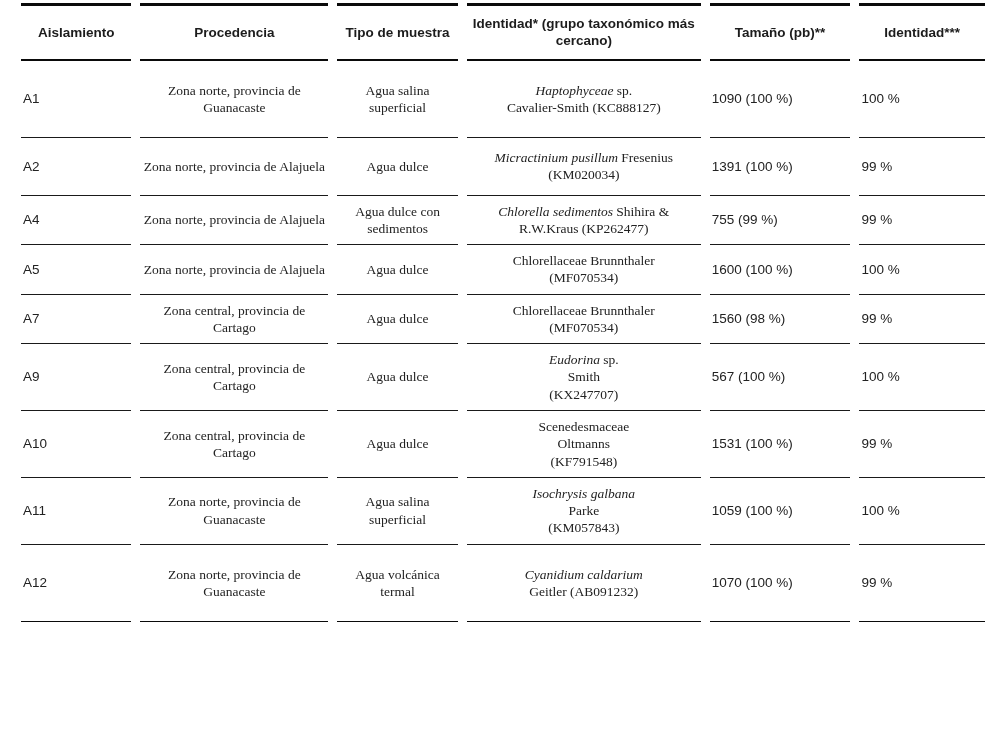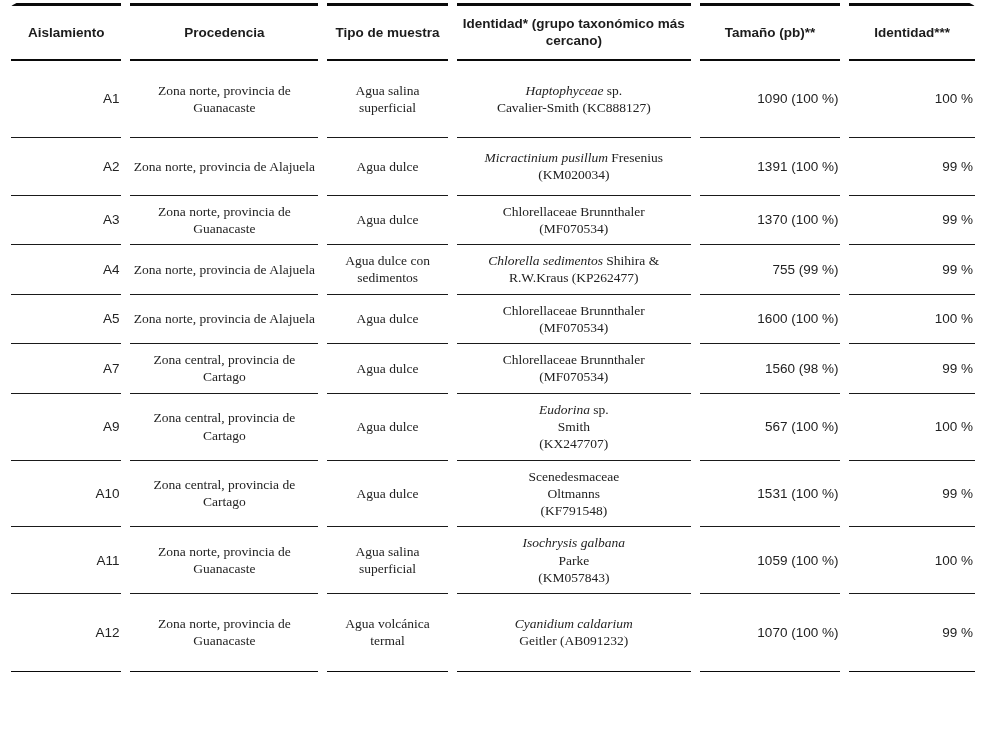--- a/index.html
+++ b/index.html
@@ -7,22 +7,21 @@
     width: 986px;
     background: #ffffff;
     font-family: "Liberation Sans", "DejaVu Sans", sans-serif;
     color: #222222;
   }
   .page {
     width: 986px;
     height: 752px;
     background: #ffffff;
     overflow: hidden;
-    padding: 3px 2px 0 2px;
-    border-radius: 29px;
+    padding: 3px 2px 0 12px;
   }
   table.isolates {
     width: 982px;
     table-layout: fixed;
     border-collapse: separate;
     border-spacing: 9px 0;
     font-size: 13.5px;
     line-height: 1.28;
   }
   thead th {
@@ -35,21 +34,21 @@
     color: #1c1c1c;
   }
   tbody td {
     border-bottom: 1.3px solid #1a1a1a;
     vertical-align: middle;
     padding: 7px 2px;
   }
   tbody tr:last-child td { border-bottom: 1.8px solid #0a0a0a; }
   tbody tr.row-xl td { padding-top: 21px; padding-bottom: 21px; }
   tbody tr.row-md td { padding-top: 11px; padding-bottom: 11px; }
-  td.c-center { text-align: right; }
+  td.c-center { text-align: left; }
   td.c-left   { text-align: center; font-family: Liberation Serif, serif; }
   .sci { font-style: italic; }
   .ident-line { display: block; }
 </style>
 </head>
 <body>
 
 <div class="page">
   <table class="isolates">
     <colgroup>
@@ -84,31 +83,20 @@
         </tr>
         <tr class="row-md">
           <td class="c-center">A2</td>
           <td class="c-left">Zona norte, provincia de Alajuela</td>
           <td class="c-left">Agua dulce</td>
           <td class="c-left">
             <span class="ident-line"><span class="sci">Micractinium pusillum</span><span> Fresenius</span></span>
             <span class="ident-line"><span>(KM020034)</span></span>
           </td>
           <td class="c-center">1391 (100 %)</td>
-          <td class="c-center">99 %</td>
-        </tr>
-        <tr>
-          <td class="c-center">A3</td>
-          <td class="c-left">Zona norte, provincia de Guanacaste</td>
-          <td class="c-left">Agua dulce</td>
-          <td class="c-left">
-            <span class="ident-line"><span>Chlorellaceae Brunnthaler</span></span>
-            <span class="ident-line"><span>(MF070534)</span></span>
-          </td>
-          <td class="c-center">1370 (100 %)</td>
           <td class="c-center">99 %</td>
         </tr>
         <tr>
           <td class="c-center">A4</td>
           <td class="c-left">Zona norte, provincia de Alajuela</td>
           <td class="c-left">Agua dulce con sedimentos</td>
           <td class="c-left">
             <span class="ident-line"><span class="sci">Chlorella sedimentos</span><span> Shihira &amp;</span></span>
             <span class="ident-line"><span>R.W.Kraus (KP262477)</span></span>
           </td>

